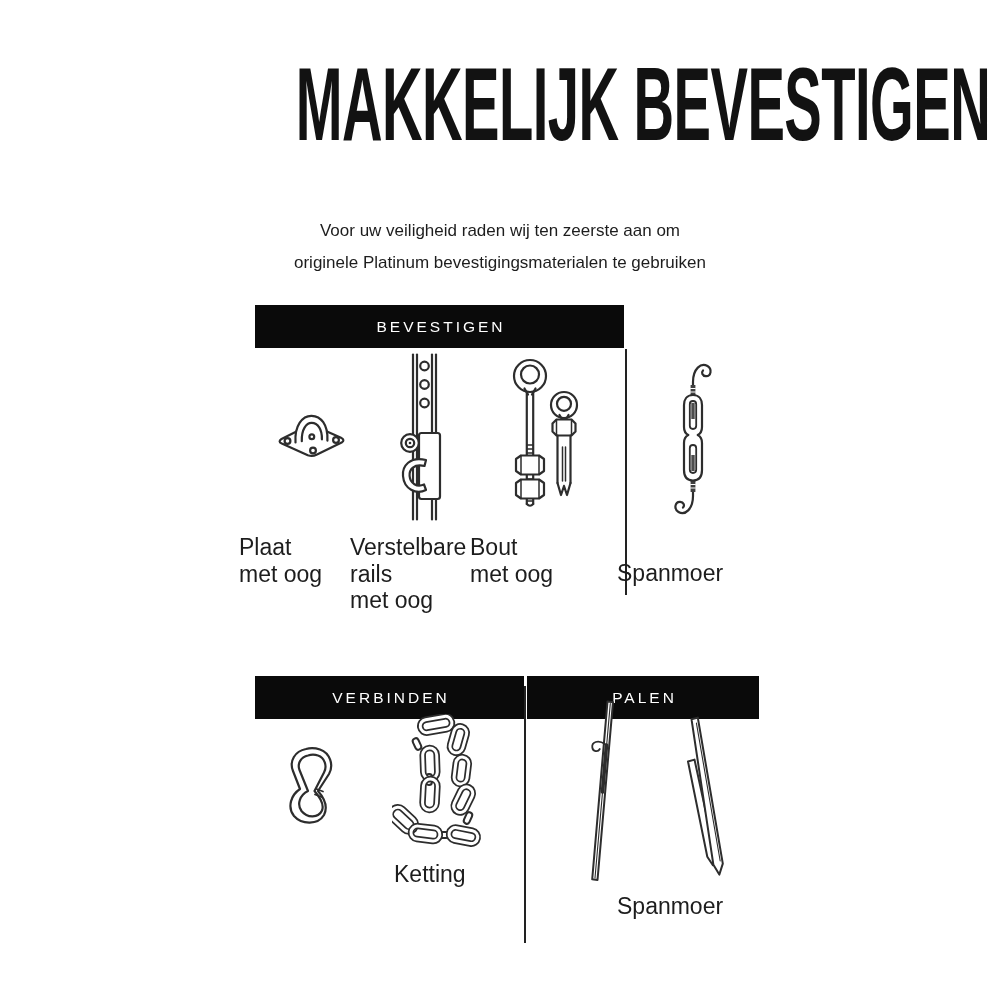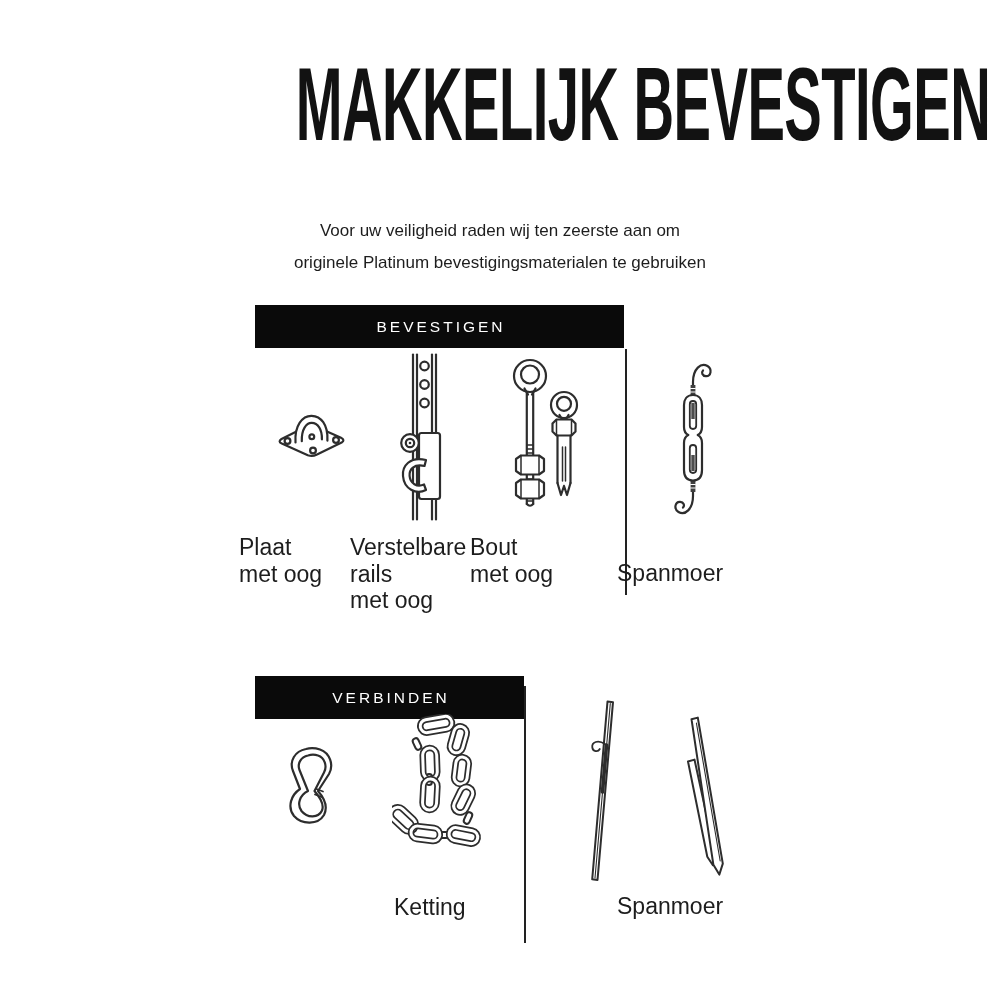--- a/index.html
+++ b/index.html
@@ -38,21 +38,21 @@
   
   .item-label{
     position:absolute;text-align:left;font-size:23px;line-height:26.5px;
     white-space:pre-line;color:#1d1d1d;
   }
   .lbl-plaat{left:239px;top:534px;width:140px;}
   .lbl-rails{left:350px;top:534px;width:140px;}
   .lbl-bout{left:470px;top:534px;width:140px;}
   .lbl-spanmoer{left:617px;top:560px;width:150px;}
   .lbl-karabijnhaak{left:225px;top:893px;width:160px;}
-  .lbl-ketting{left:365px;top:894px;width:140px;padding-left:29px;}
+  .lbl-ketting{left:365px;top:861px;width:140px;padding-left:29px;}
   .lbl-paal{left:502px;top:893px;width:150px;}
   .lbl-paalanker{left:617px;top:893px;width:150px;}
 </style>
 </head>
 <body>
 
 <div class="canvas">
 
   <div class="title-wrap">
     <span class="title">MAKKELIJK BEVESTIGEN</span>
@@ -155,20 +155,21 @@
 met oog</div>
   <div class="item-label lbl-rails">Verstelbare
 rails
 met oog</div>
   <div class="item-label lbl-bout">Bout
 met oog</div>
   <div class="item-label lbl-spanmoer">Spanmoer</div>
 
   <div class="bar-row r2">
     <div class="bar left">VERBINDEN</div>
+    <div class="bar right">PALEN</div>
   </div>
   <div class="vline d2"></div>
 
   <div class="icon" style="left:280px;top:744px;">
     <svg width="66" height="82" viewBox="0 0 66 82">
       <g fill="none" stroke="#2d2d2d" stroke-width="2.2" stroke-linecap="round" stroke-linejoin="round">
         <path d="M26 5 C15 7 9 17 13 27 L20 45 C11 51 7 63 14 72 C22 81 38 81 44 71 C48 63 45 55 38 47 L49 30 C54 21 50 9 40 5.5 C35 3.8 30 3.8 26 5 Z" fill="#ffffff"></path>
         <path d="M28 11.5 C21 13 17 19.5 19.5 26 L28 47 C20 51 16.5 60 21.5 67 C27.5 74.5 38.5 74 42 66.5 C44.5 60.5 41 54.5 34.5 47 L44 28.5 C47.5 22 44.5 13.5 38 11.5 C34.5 10.4 31.5 10.4 28 11.5 Z"></path>
         <path d="M36.5 45 L43 47.5 M35 50.5 L41.5 53" stroke-width="1.8"></path>
       </g>

